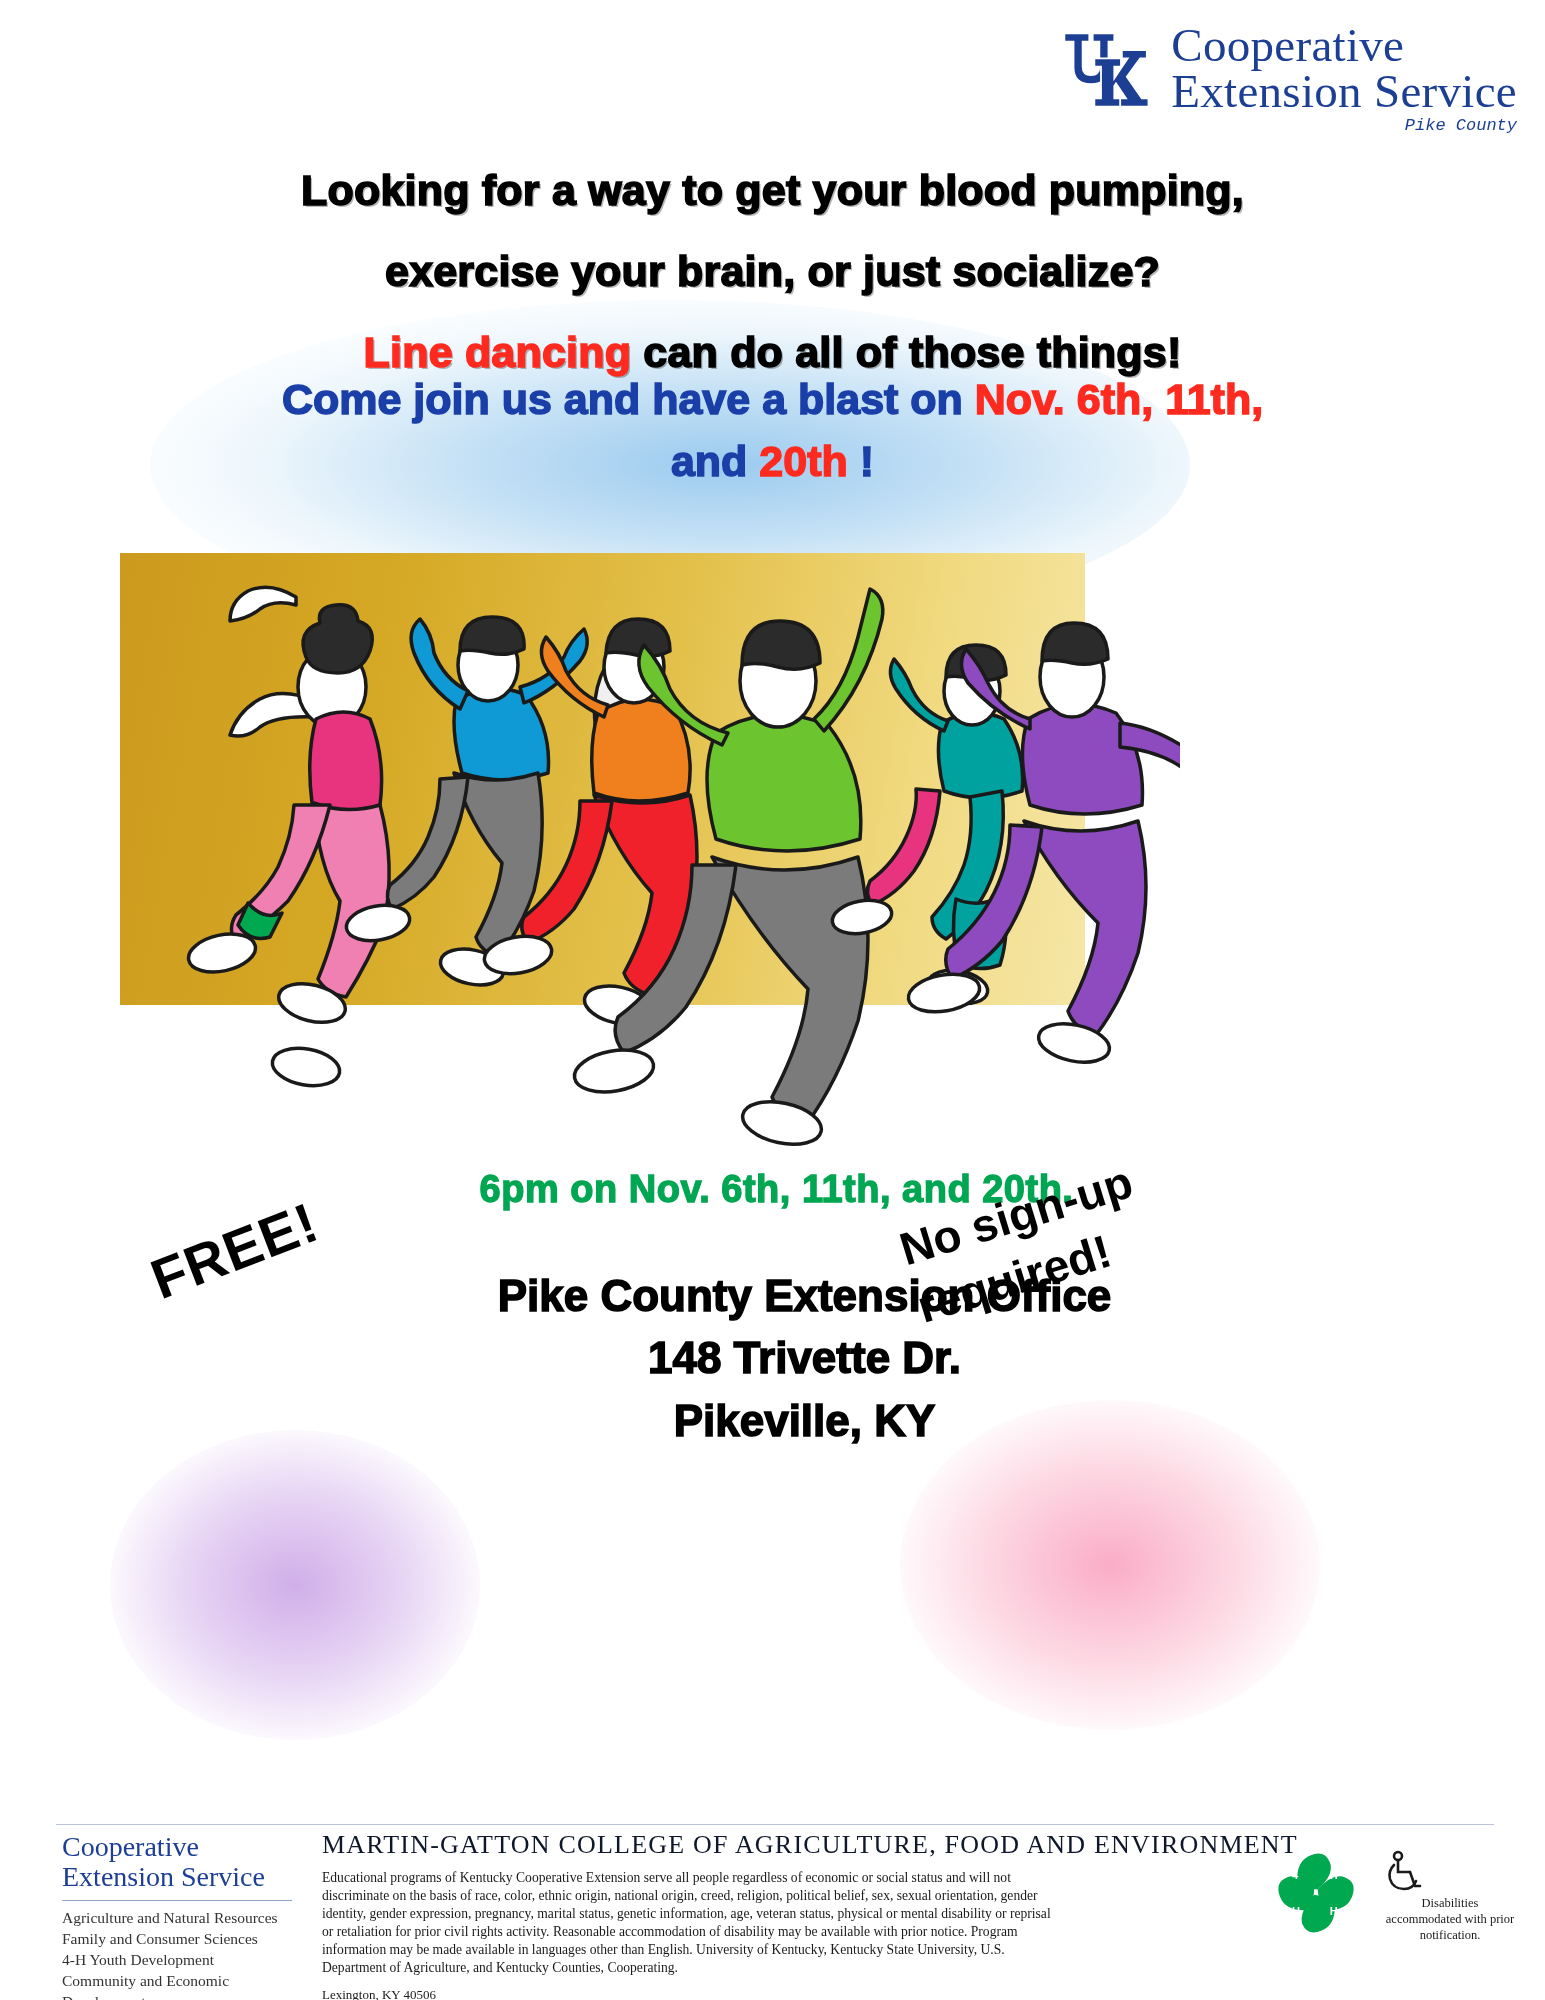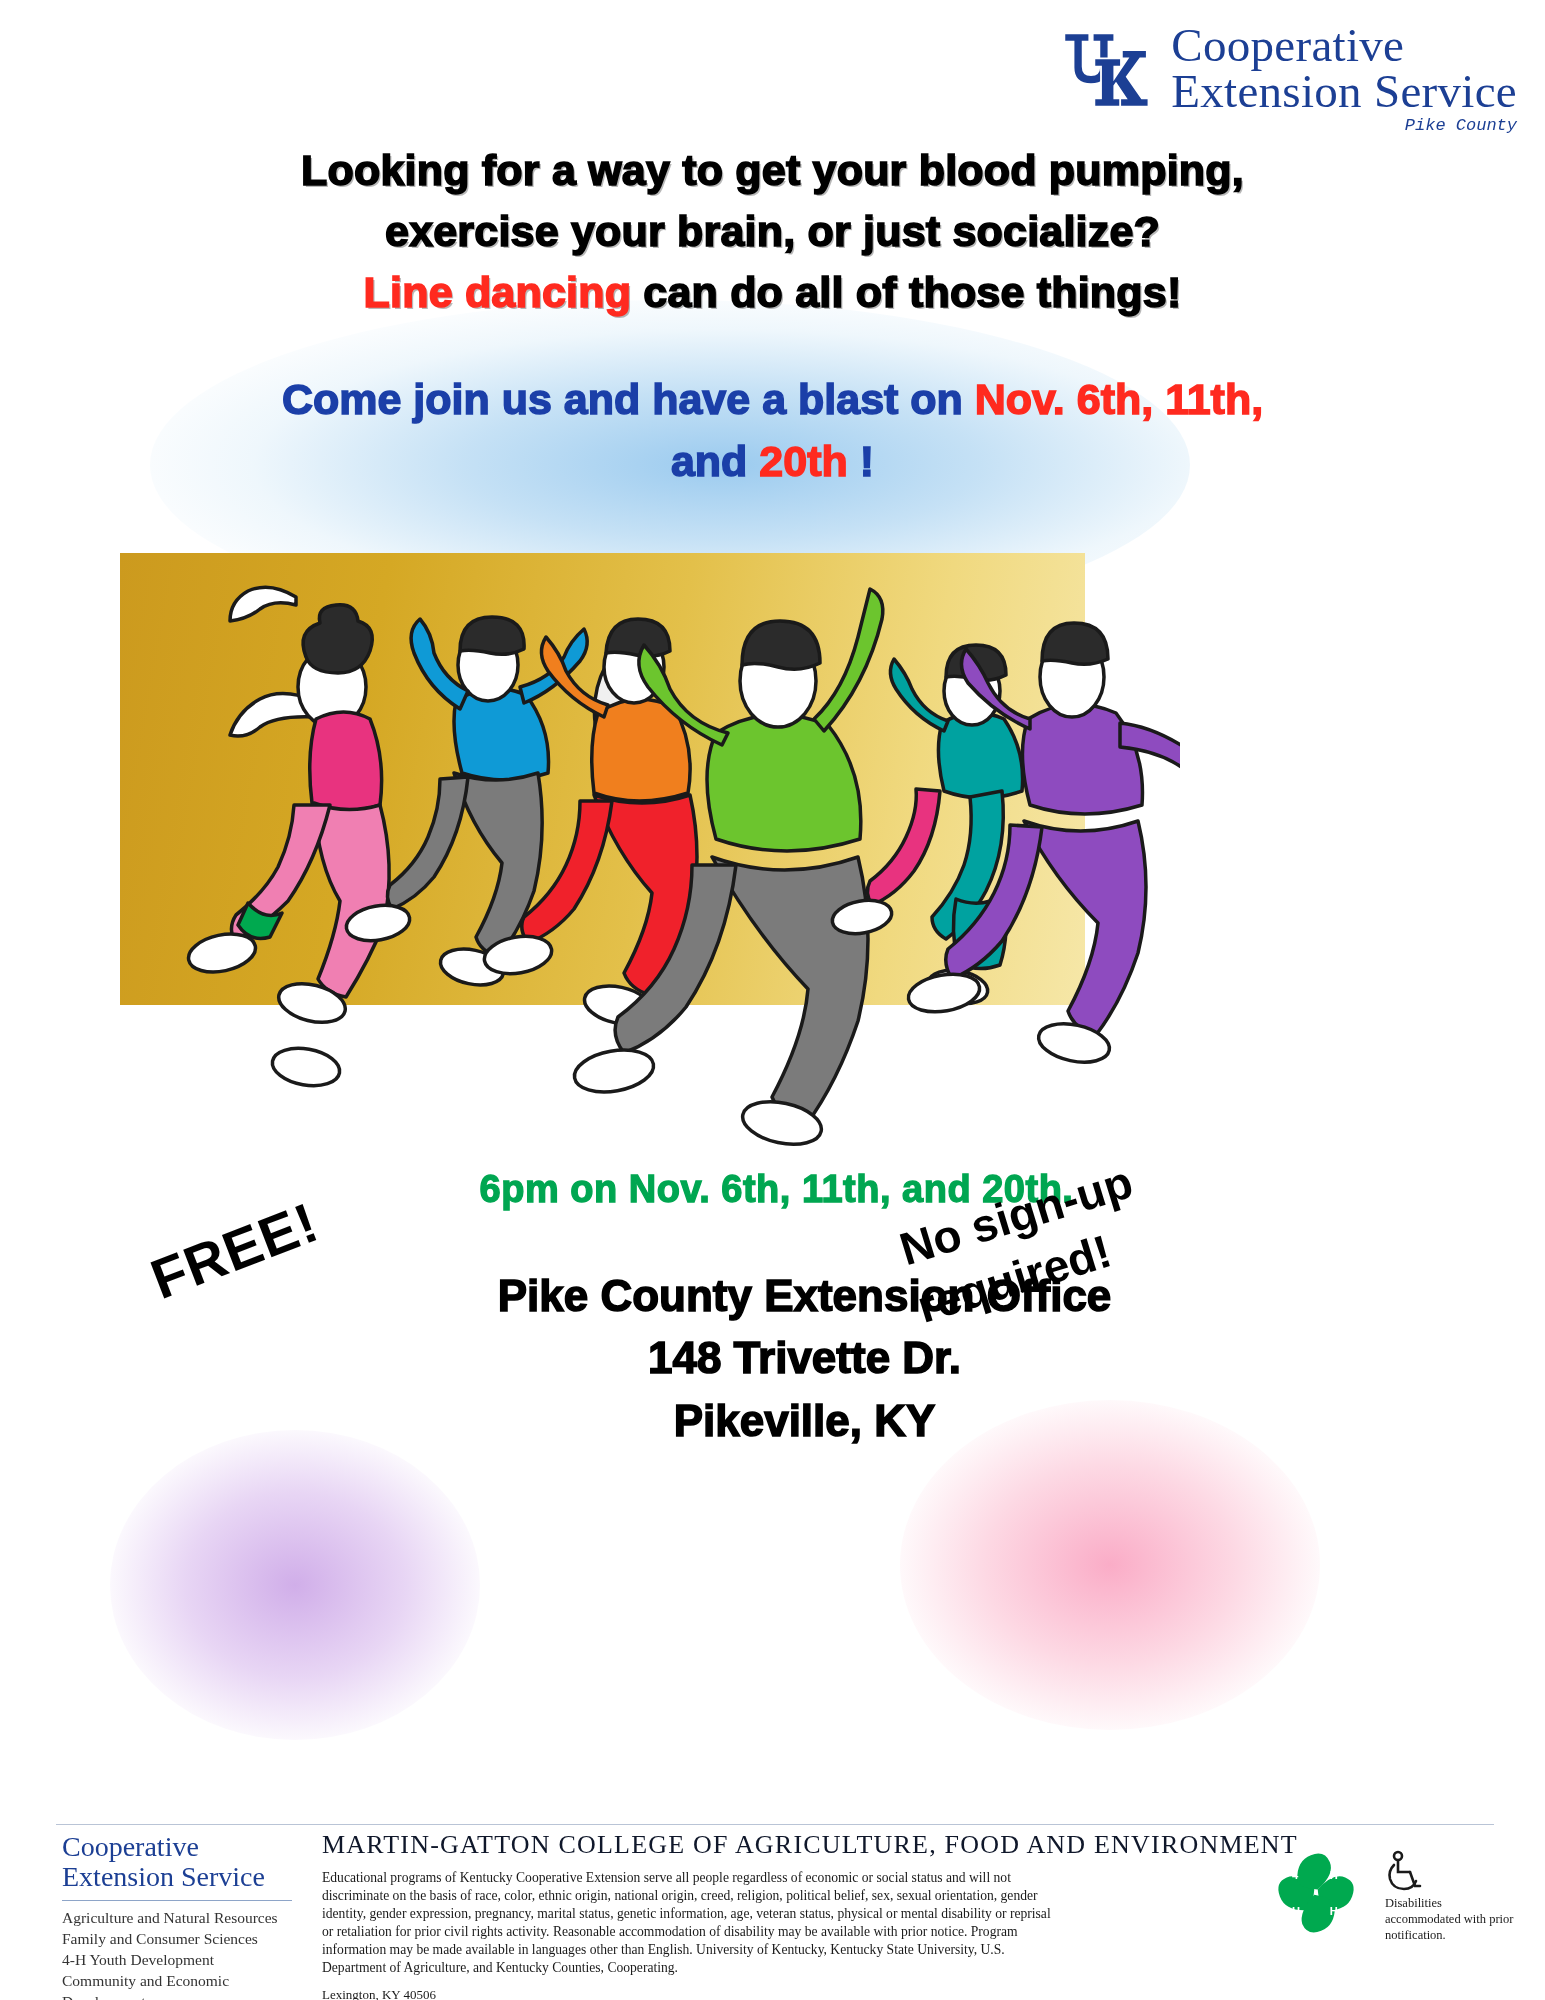--- a/index.html
+++ b/index.html
@@ -21,21 +21,21 @@
   #uk-wordmark{line-height:.98;}
   #uk-wordmark .l1,#uk-wordmark .l2{
      font-family:"Liberation Serif", serif;font-size:47px;color:#1c3f94;letter-spacing:.3px;display:block;}
   #uk-county{font-family:Liberation Mono, monospace;font-style:italic;font-size:17px;
      color:#1c3f94;text-align:right;margin-top:4px;}
 
   
   #headline{position:absolute;left:0;top:140px;width:1545px;text-align:center;z-index:3;}
   .hl{font-family:"Liberation Sans Narrow","Liberation Sans", sans-serif;
       font-weight:bold;font-size:43px;letter-spacing:.2px;line-height:1.42;
-      -webkit-text-stroke:1.6px #000;text-shadow:2px 2px 0 rgba(0,0,0,.28);}
+      -webkit-text-stroke:1.6px #000;text-shadow:2px 2px 0 rgba(0,0,0,.28);margin-top:20px;}
   .hl .red{color:#ff2a1f;-webkit-text-stroke:1.6px #ff2a1f;}
   #invite{position:absolute;left:0;top:368px;width:1545px;text-align:center;z-index:3;}
   .inv{font-family:Liberation Sans, sans-serif;
       font-weight:bold;font-size:43px;line-height:1.45;color:#1b3fa8;
       -webkit-text-stroke:1.5px #1b3fa8;}
   .inv .red{color:#ff2a1f;-webkit-text-stroke:1.5px #ff2a1f;}
   .inv .blk{color:#1b3fa8;}
 
   
   #illustration{position:absolute;left:120px;top:553px;width:965px;height:452px;z-index:2;
@@ -66,21 +66,21 @@
   #f-divider{width:230px;height:1px;background:#8ea5c8;margin:8px 0 7px 0;}
   #f-left .prog{font-family:"Liberation Serif", serif;font-size:15.5px;color:#333;line-height:1.35;}
   #f-right{flex:1;padding:4px 0 0 22px;box-sizing:border-box;position:relative;}
   #college{font-family:"Liberation Serif", serif;font-size:26px;color:#0f172a;
      letter-spacing:1.2px;font-weight:normal;}
   #disclaimer{font-family:"Liberation Serif", serif;font-size:13.6px;color:#1a1a1a;
      line-height:1.33;margin-top:9px;width:740px;}
   #lexington{font-family:Liberation Serif, serif;font-size:13px;color:#1a1a1a;margin-top:10px;}
   #f-icons{position:absolute;right:30px;top:24px;display:flex;align-items:flex-start;gap:26px;}
   #clover{width:86px;height:86px;}
-  #access{display:flex;flex-direction:column;align-items:flex-start;width:130px;}
+  #access{display:flex;flex-direction:column;align-items:flex-start;width:130px;text-align:center;}
   #access svg{width:40px;height:44px;}
   #access .acc-txt{font-family:"Liberation Serif", serif;font-size:12.5px;color:#1a1a1a;
      line-height:1.26;margin-top:2px;}
 </style>
 </head>
 <body>
 
 <div class="glow" id="glow-blue"></div>
 <div class="glow" id="glow-purple"></div>
 <div class="glow" id="glow-pink"></div>

